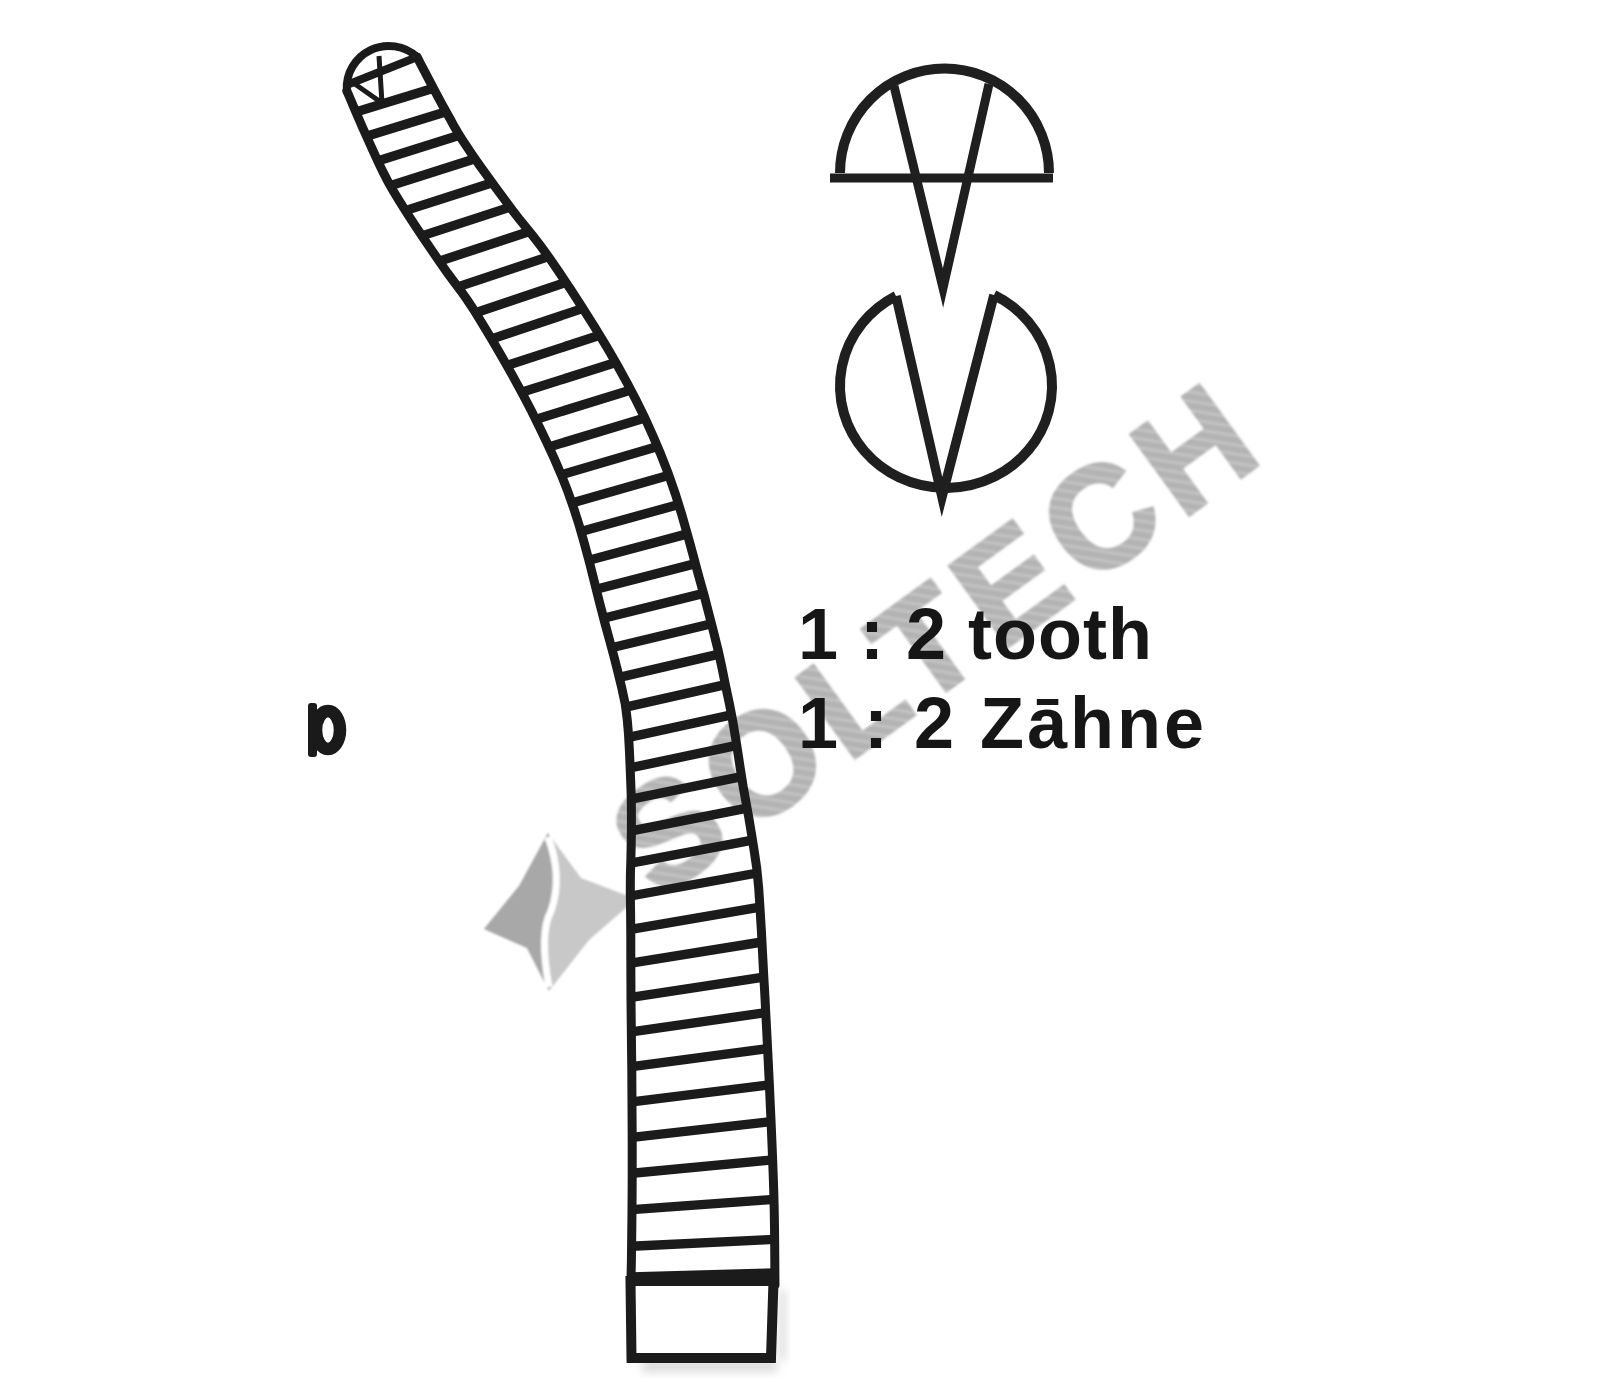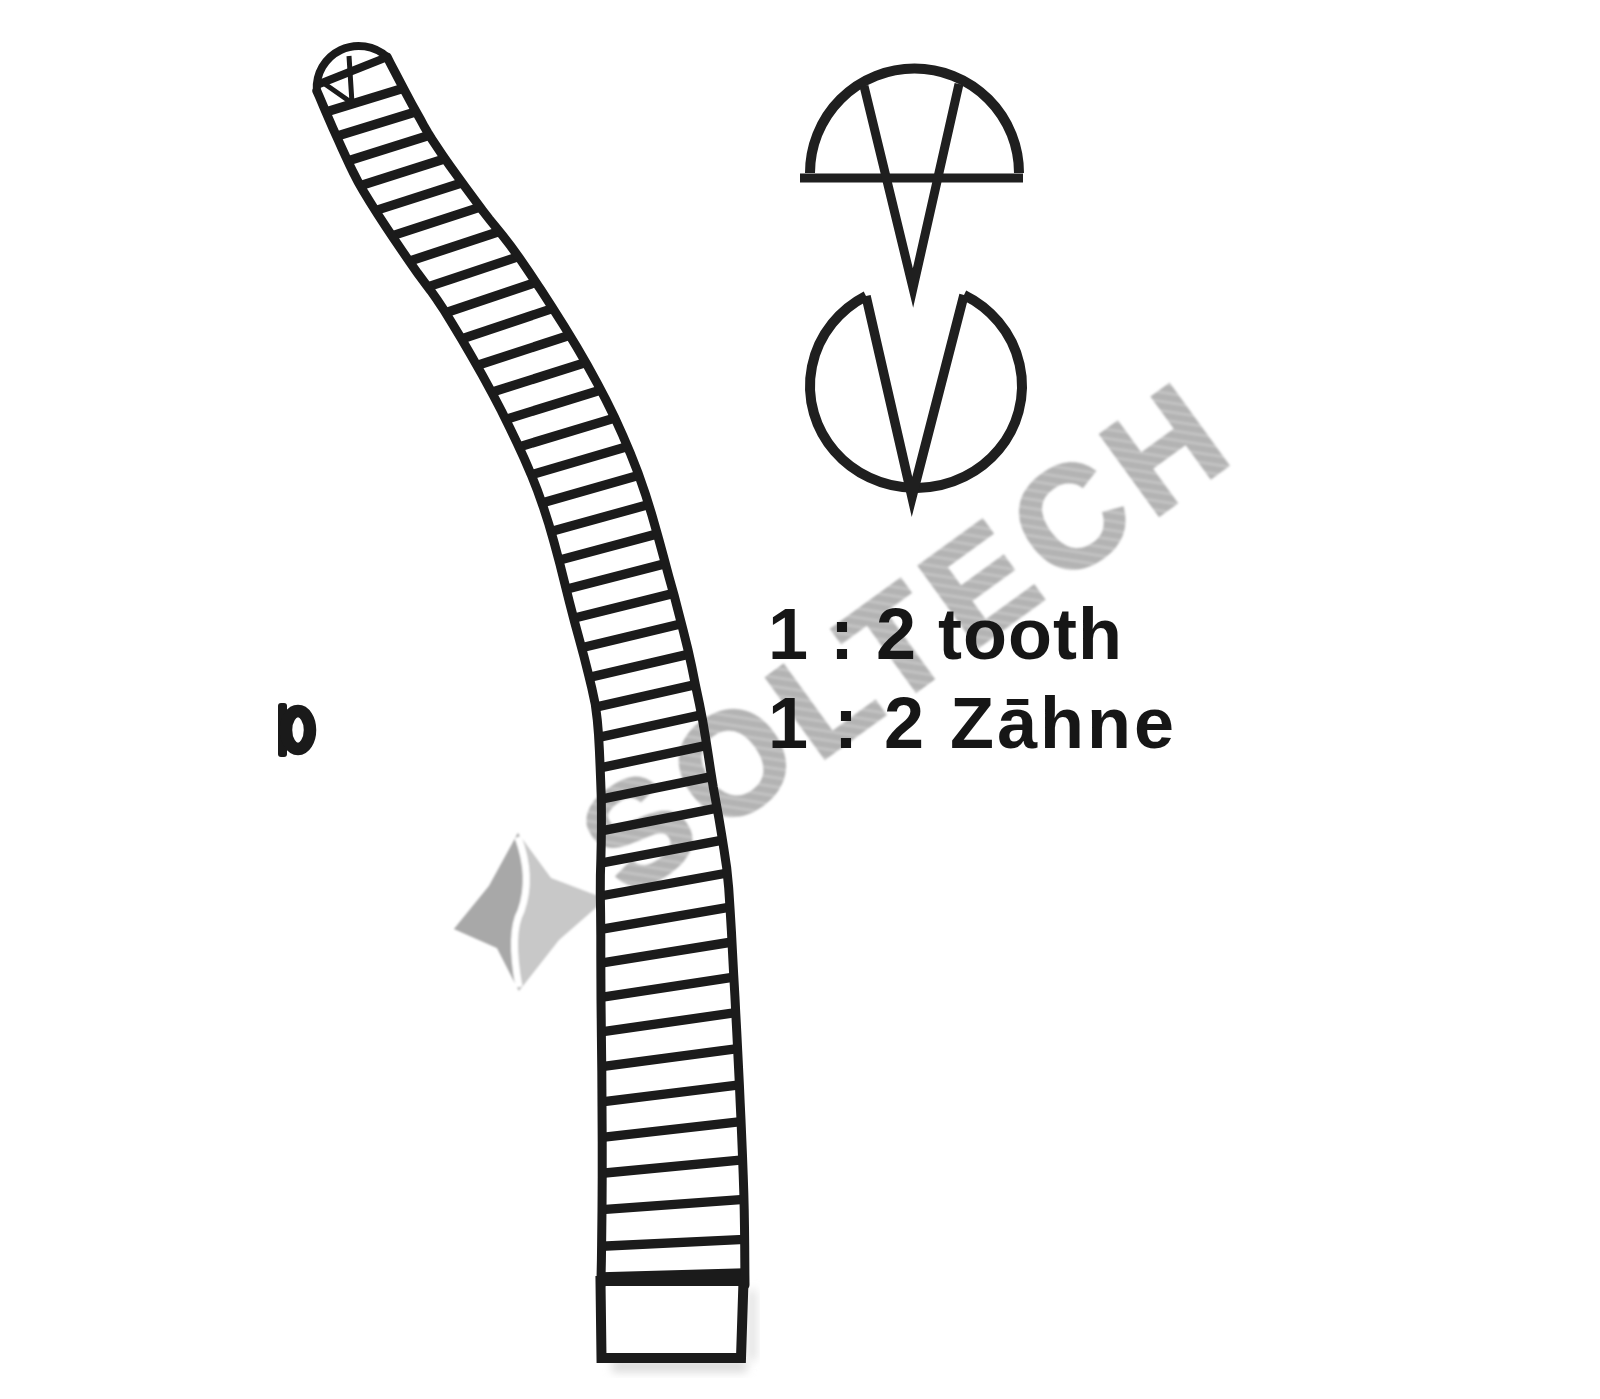--- a/index.html
+++ b/index.html
@@ -1,17 +1,17 @@
 <!DOCTYPE html>
 <html><head>
 <meta charset="utf-8">
 <style>
 html,body{margin:0;padding:0;background:#ffffff;}
 #page{width:1284px;height:1399px;position:relative;background:#ffffff;overflow:hidden;
-font-family:"Liberation Sans", sans-serif;}
+font-family:"Liberation Sans", sans-serif;padding-left:30px;}
 </style>
 </head>
 <body>
 
 <div id="page">
 <svg width="1600" height="1399" viewBox="0 0 1600 1399" xmlns="http://www.w3.org/2000/svg">
 <defs>
 <pattern id="wmhatch" patternUnits="userSpaceOnUse" width="9" height="9" patternTransform="rotate(45)">
 <rect width="9" height="9" fill="#b3b3b3"></rect>
 <rect y="6.4" width="9" height="2.6" fill="#c5c5c5"></rect>

